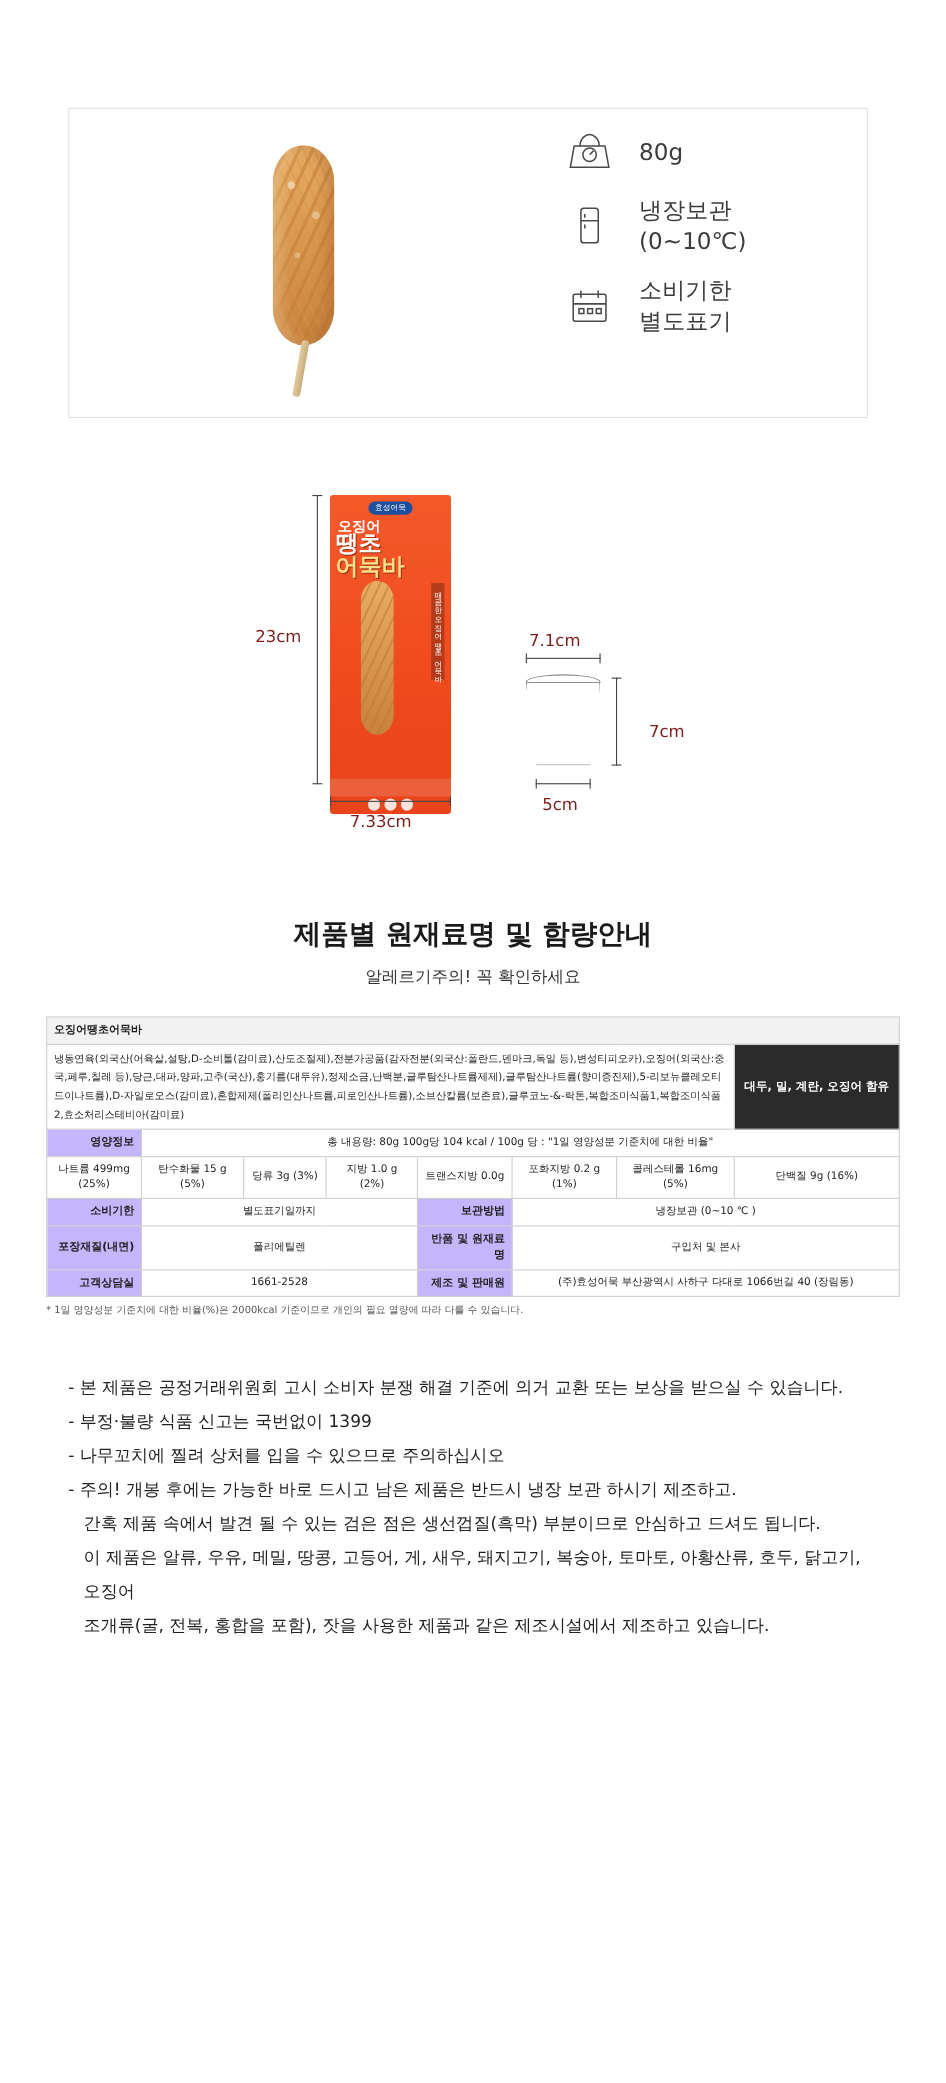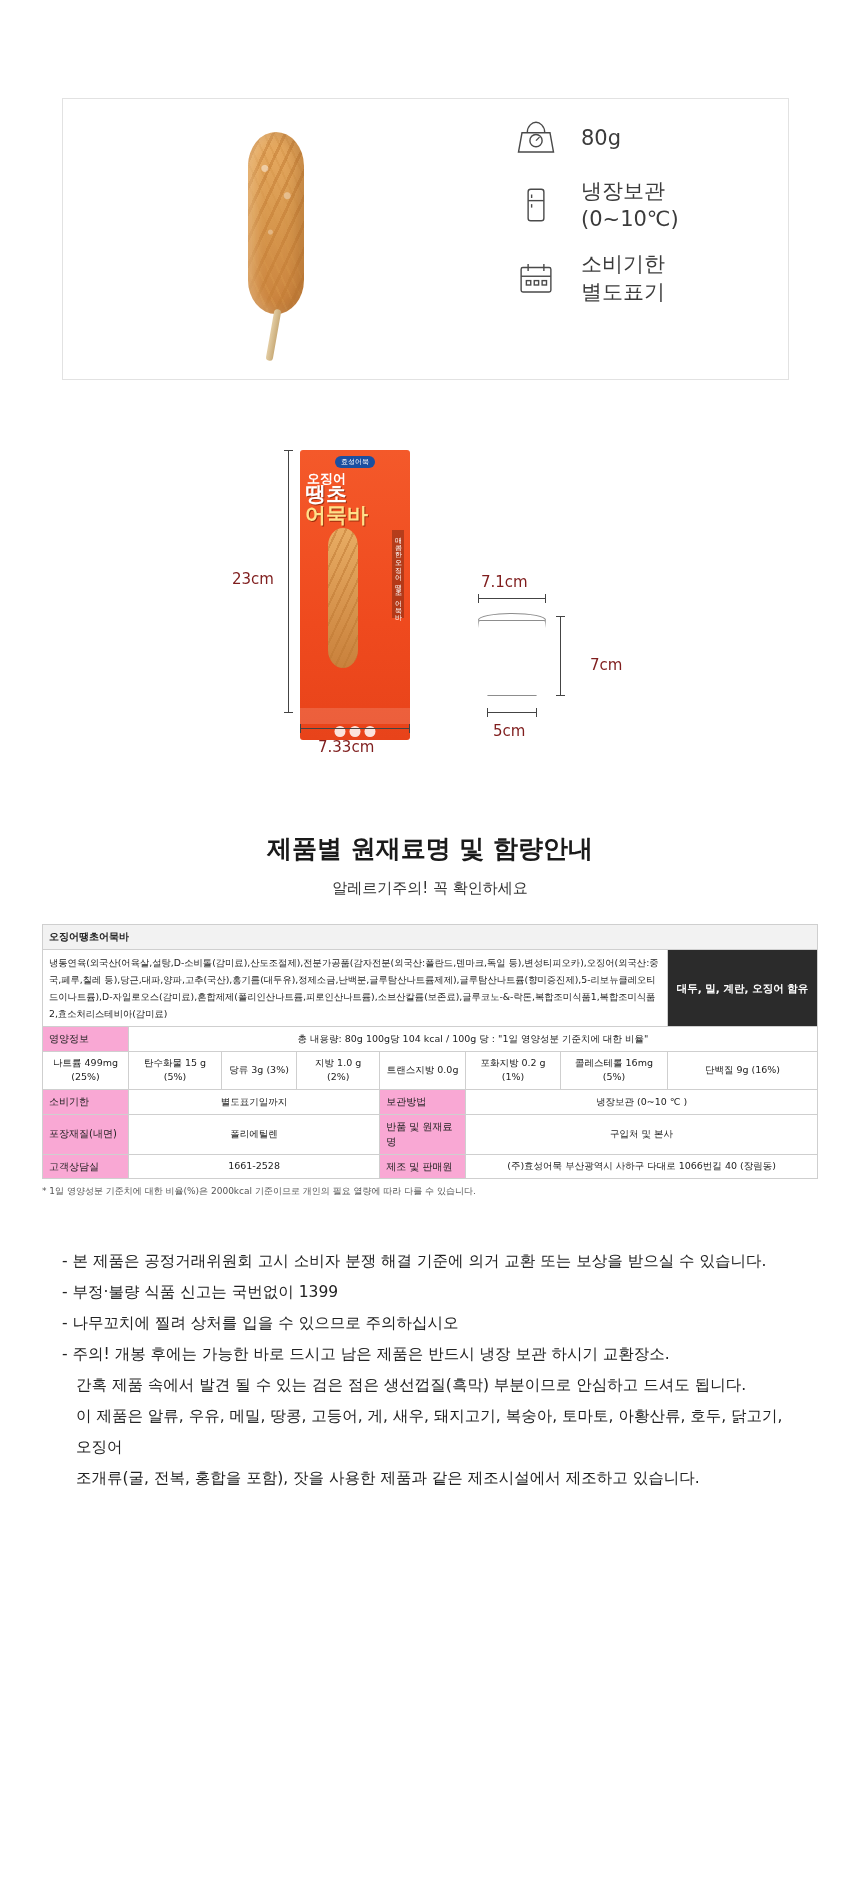--- a/index.html
+++ b/index.html
@@ -236,23 +236,23 @@
   .allergy {
     background: #2b2b2b;
     color: #fff;
     font-weight: bold;
     text-align: center;
     font-size: 10.5px;
     white-space: nowrap;
     width: 150px;
   }
   .lbl-cell {
-    background: #f9a8d4;
-    font-weight: normal;
-    text-align: left;
+    background: #c4b5fd;
+    font-weight: bold;
+    text-align: right;
     width: 86px;
     font-size: 10px;
   }
   .nut-cell { text-align: center; font-size: 9.5px; }
   .note {
     font-size: 9px; color: #555; margin-top: 6px;
   }
 
   
   .notices {
@@ -409,19 +409,19 @@
       </tr>
     </tbody>
       </table>
     <div class="note">* 1일 영양성분 기준치에 대한 비율(%)은 2000kcal 기준이므로 개인의 필요 열량에 따라 다를 수 있습니다.</div>
   </div>
 
   <div class="notices">
     <p>- 본 제품은 공정거래위원회 고시 소비자 분쟁 해결 기준에 의거 교환 또는 보상을 받으실 수 있습니다.</p>
     <p>- 부정·불량 식품 신고는 국번없이 1399</p>
     <p>- 나무꼬치에 찔려 상처를 입을 수 있으므로 주의하십시오</p>
-    <p>- 주의! 개봉 후에는 가능한 바로 드시고 남은 제품은 반드시 냉장 보관 하시기 교환장소.</p>
+    <p>- 주의! 개봉 후에는 가능한 바로 드시고 남은 제품은 반드시 냉장 보관 하시기 제조하고.</p>
     <p class="indent">간혹 제품 속에서 발견 될 수 있는 검은 점은 생선껍질(흑막) 부분이므로 안심하고 드셔도 됩니다.</p>
     <p class="indent">이 제품은 알류, 우유, 메밀, 땅콩, 고등어, 게, 새우, 돼지고기, 복숭아, 토마토, 아황산류, 호두, 닭고기, 오징어</p>
     <p class="indent">조개류(굴, 전복, 홍합을 포함), 잣을 사용한 제품과 같은 제조시설에서 제조하고 있습니다.</p>
   </div>
 
 </div>
 
 </body></html>

